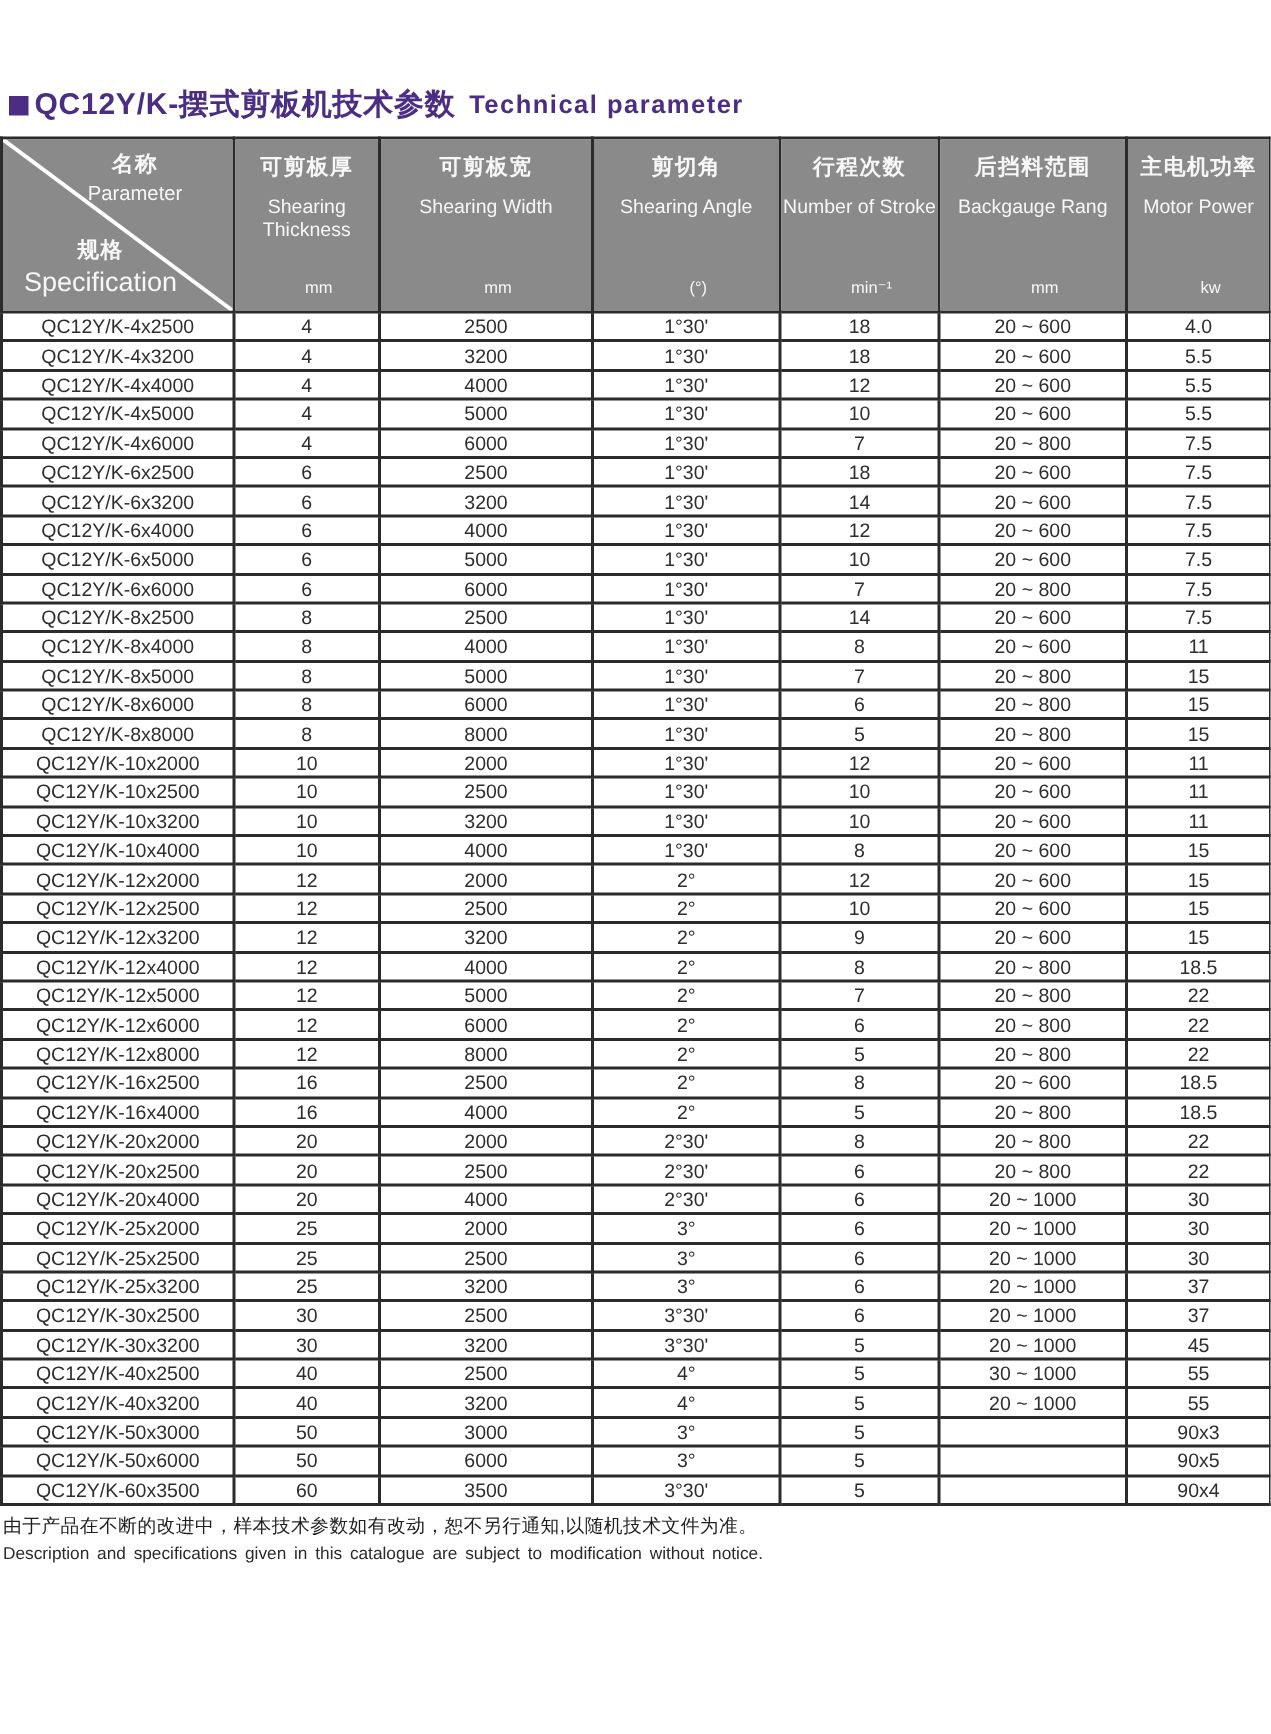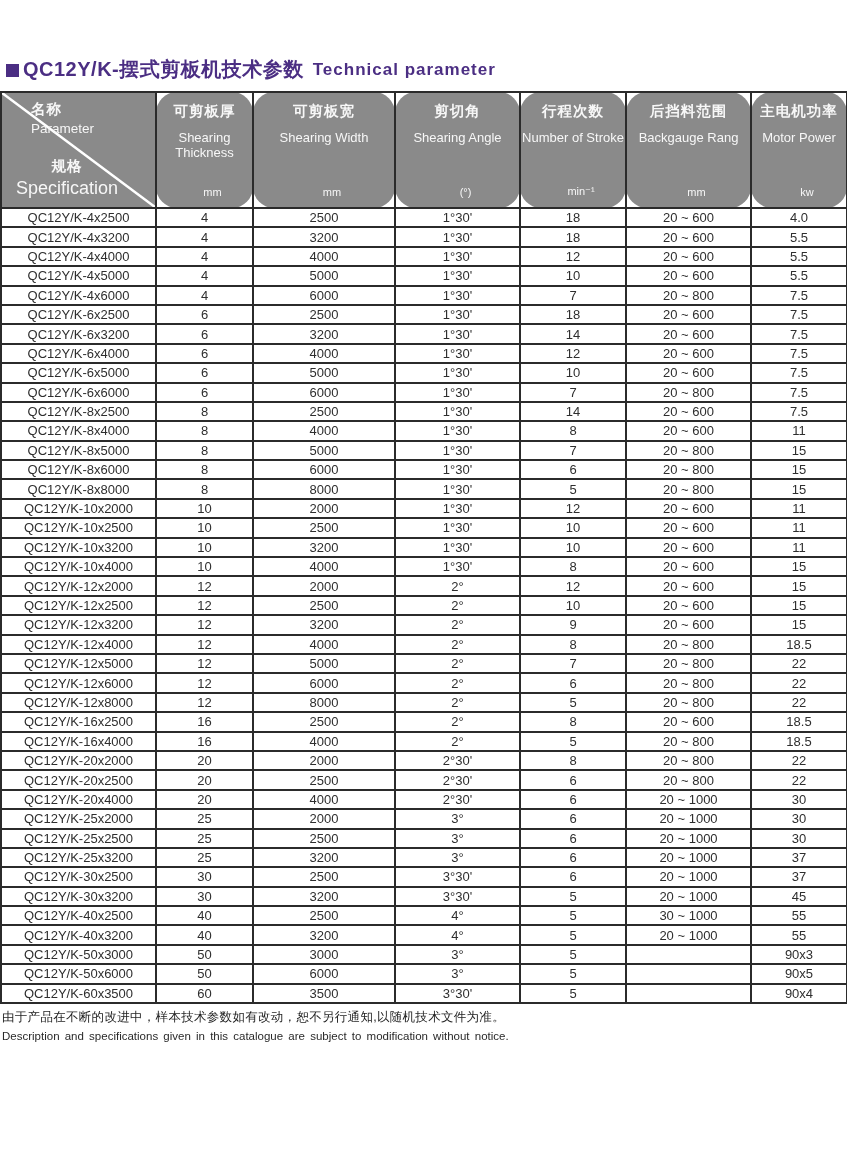--- a/index.html
+++ b/index.html
@@ -32,30 +32,30 @@
     table-layout:fixed;
     width:846px;
     margin-left:0;
   }
   th,td{border:2px solid #2b2b2b;}
   thead th{
     background:#8a8a8a;
     color:#f7f7f7;
     font-weight:normal;
   }
-  th.hcell{position:relative;vertical-align:top;padding-top:9px;height:104px;border-radius:21px;}
+  th.hcell{position:relative;vertical-align:top;padding-top:9px;height:104px;}
   .hzh{font-weight:bold;font-size:14.5px;letter-spacing:1px;}
   .hen{font-size:13px;margin-top:9px;line-height:1.18;}
   .hunit{position:absolute;bottom:9px;left:16px;right:0;font-size:11px;text-align:center;}
 
   
   th.corner{position:relative;padding:0;height:104px;}
   .diag{position:absolute;top:0;left:0;width:100%;height:100%;}
   .diag line{stroke:#ffffff;stroke-width:2.5;}
-  .corner-top{position:absolute;top:7px;right:6px;width:118px;text-align:left;}
+  .corner-top{position:absolute;top:7px;right:6px;width:118px;text-align:center;}
   .corner-top .czh{font-weight:bold;font-size:14.5px;letter-spacing:1px;}
   .corner-top .cen{font-size:13.5px;margin-top:2px;}
   .corner-bottom{position:absolute;bottom:8px;left:4px;width:122px;text-align:center;}
   .corner-bottom .czh{font-weight:bold;font-size:14.5px;letter-spacing:1px;}
   .corner-bottom .cen{font-size:18px;margin-top:2px;}
 
   tbody td{
     height:17.4px;
     text-align:center;
     font-size:13px;

